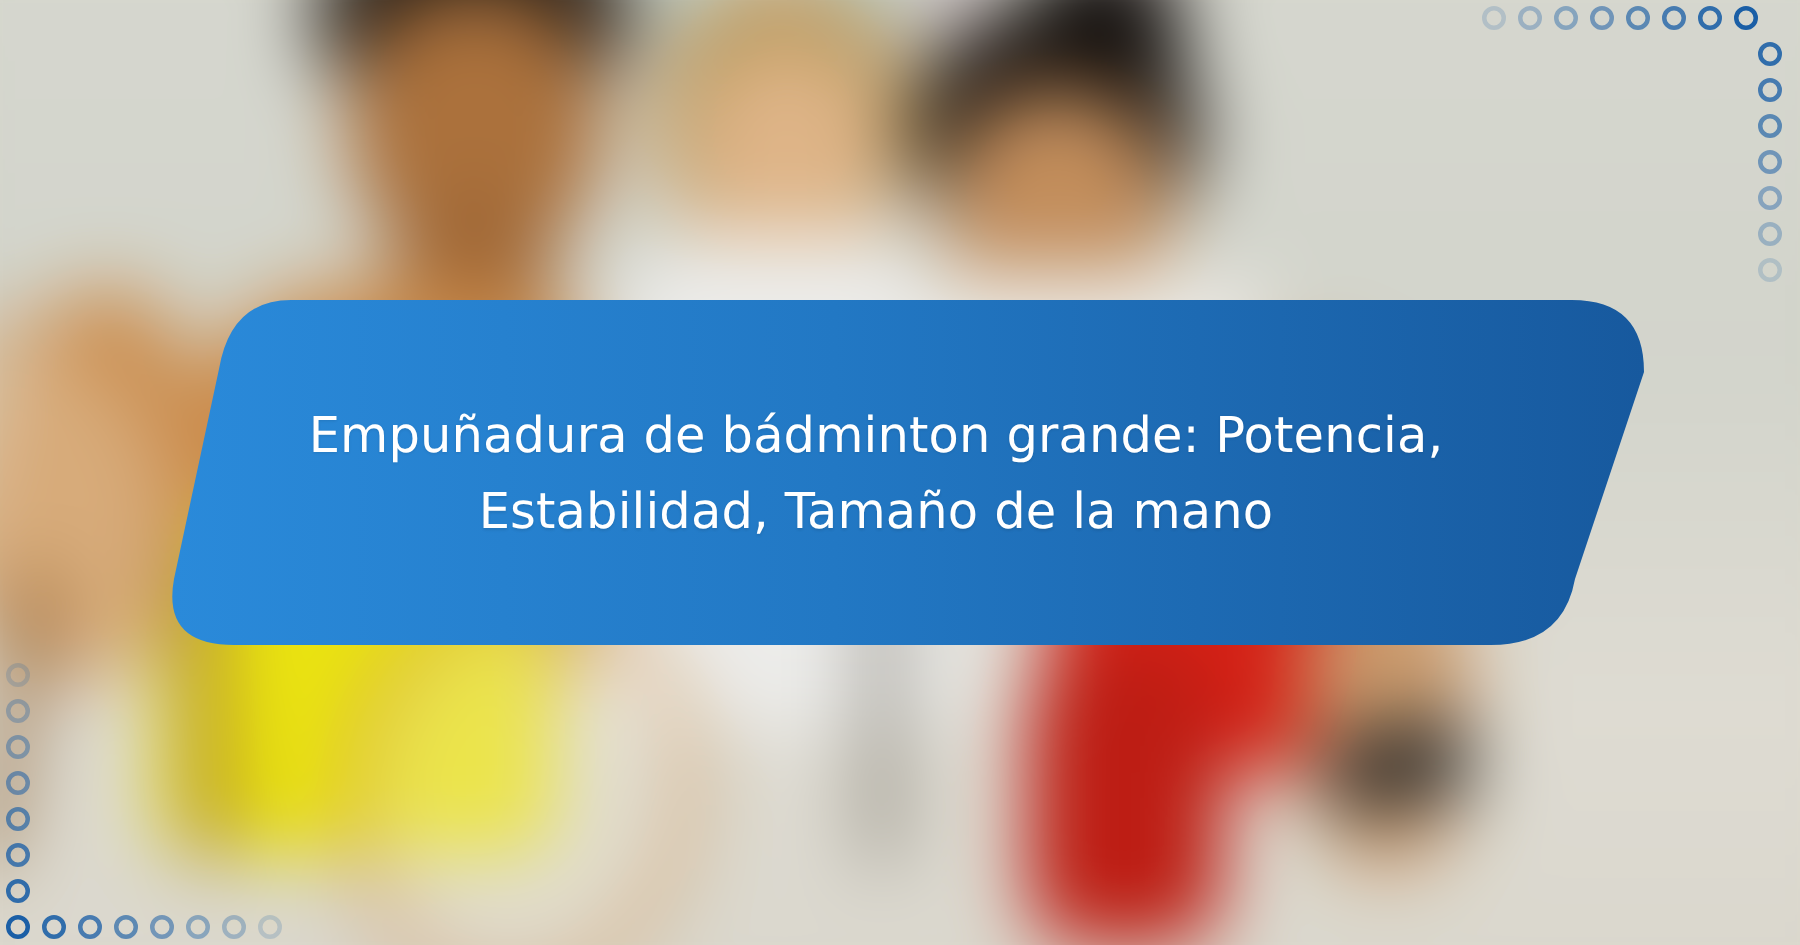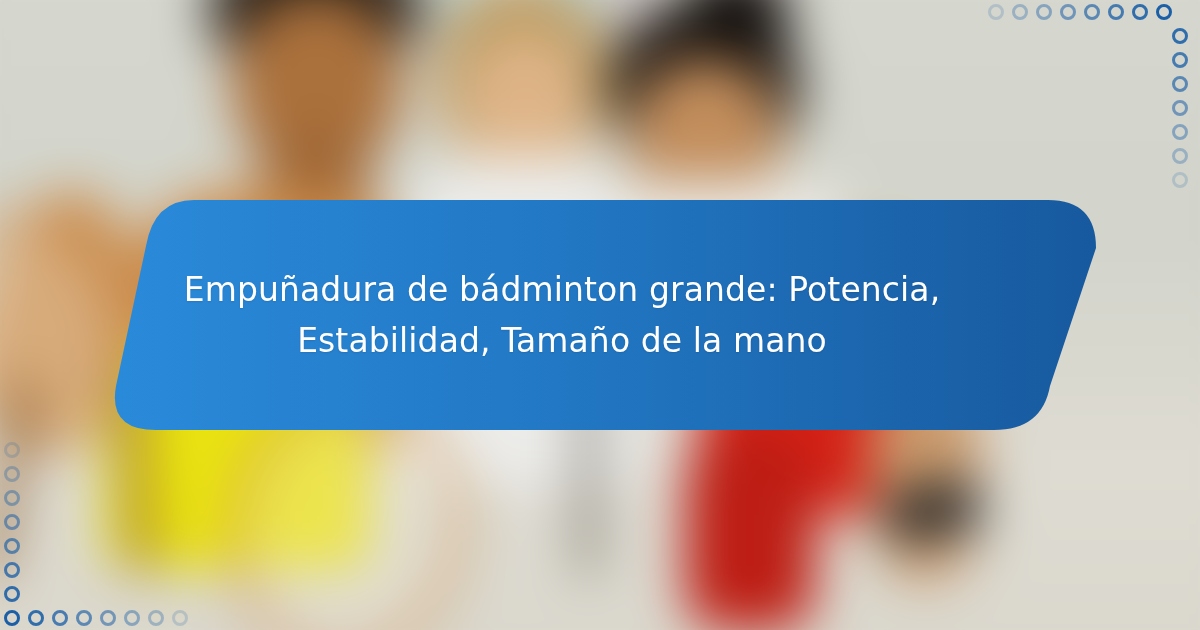--- a/index.html
+++ b/index.html
@@ -203,21 +203,21 @@
     position: absolute;
     left: 98px;
     top: 198px;
     width: 1004px;
     height: 234px;
   }
   .banner-svg { display: block; width: 100%; height: 100%; }
 
   .banner-text {
     position: absolute;
-    left: 112px;
+    left: 134px;
     top: 198px;
     width: 900px;
     height: 234px;
     display: flex;
     align-items: center;
     justify-content: center;
     text-align: center;
     padding: 0 40px;
     box-sizing: border-box;
   }

